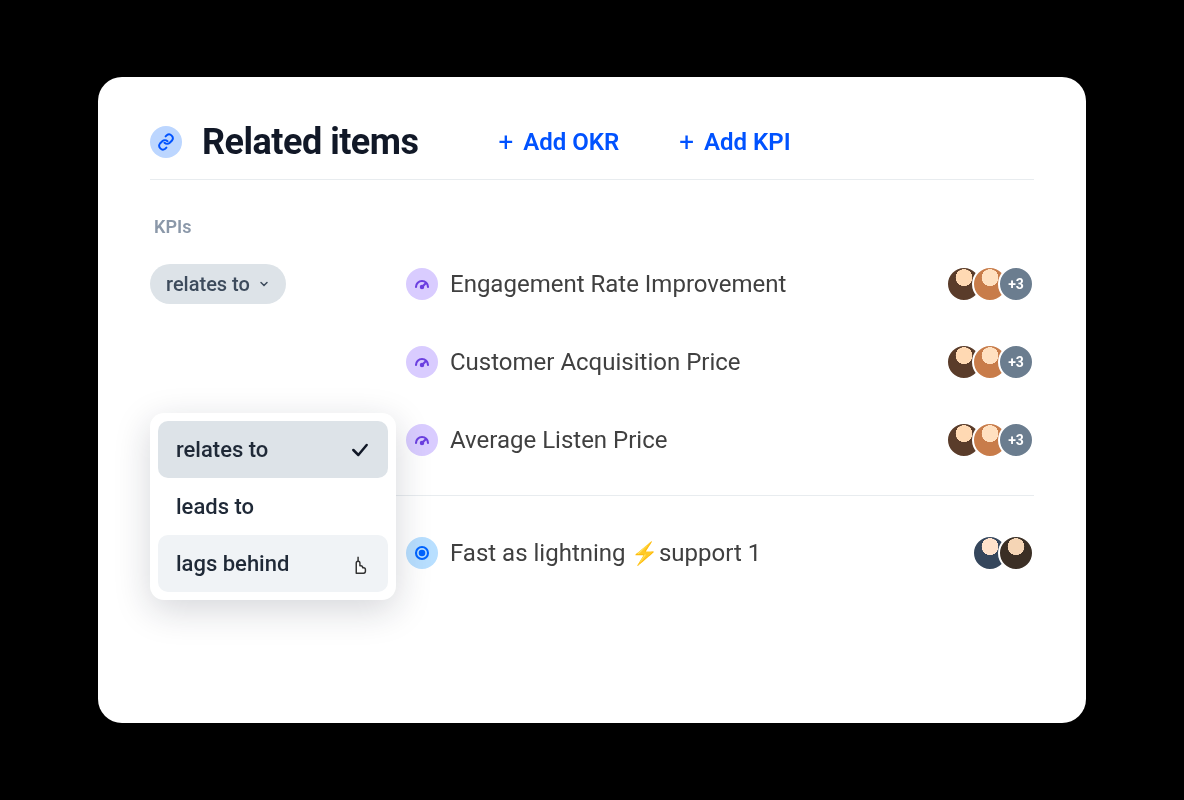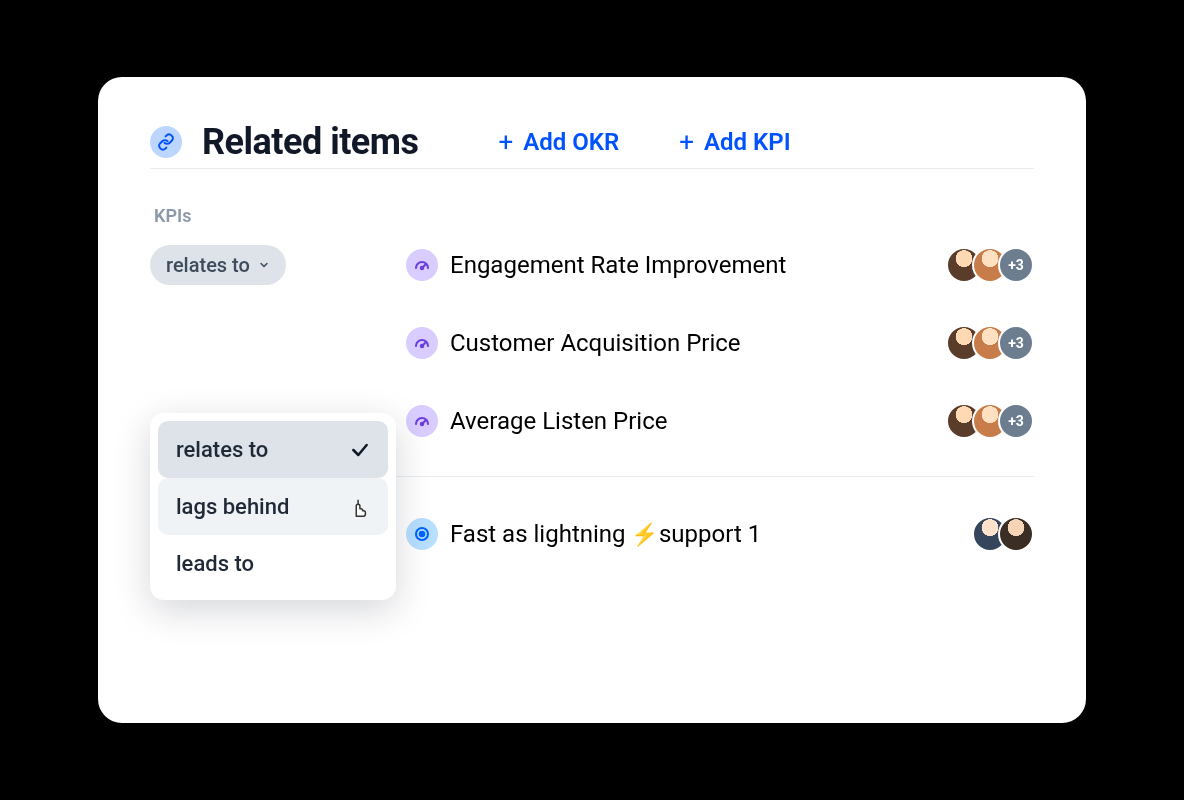--- a/index.html
+++ b/index.html
@@ -19,21 +19,21 @@
     border-radius: 24px;
     box-shadow: 0 8px 40px rgba(0,0,0,0.3);
     padding: 44px 52px 0 52px;
     position: relative;
     overflow: hidden;
   }
   .header-row {
     display: flex;
     align-items: center;
     gap: 20px;
-    padding-bottom: 5px;
+    padding-bottom: 16px;
     border-bottom: 1.5px solid #e8ecef;
   }
   .link-icon {
     width: 32px; height: 32px; border-radius: 50%;
     background: #bcd6ff;
     display: flex; align-items: center; justify-content: center;
     flex-shrink: 0;
   }
   .title {
     font-size: 36px;
@@ -50,21 +50,21 @@
     font-size: 24px;
     font-weight: 600;
     cursor: pointer;
     margin-right: 40px;
   }
   .plus { font-size: 26px; font-weight: 400; line-height: 1; }
   .section-label {
     color: #8b98a9;
     font-size: 18px;
     font-weight: 600;
-    margin: 36px 0 16px 4px;
+    margin: 36px 0 24px 4px;
   }
   .row {
     display: flex;
     align-items: center;
     height: 46px;
     margin-bottom: 32px;
   }
   .tag {
     background: #dde3e8;
     color: #3d4b5c;
@@ -83,21 +83,21 @@
     width: 32px; height: 32px; border-radius: 50%;
     display: flex; align-items: center; justify-content: center;
     margin-right: 12px;
     flex-shrink: 0;
   }
   .gauge-bg { background: #d9ccff; }
   .target-bg { background: #b8dfff; }
   .wave-bg { background: #a7ebd3; }
   .item-title {
     font-size: 24px;
-    color: #000000;
+    color: #404040;
     font-weight: 400;
     flex: 1;
   }
   .avatars { display: flex; align-items: center; }
   .av {
     width: 36px; height: 36px; border-radius: 50%;
     border: 2.5px solid #fff;
     margin-left: -10px;
     background: #ccc;
     display: flex; align-items: center; justify-content: center;
@@ -258,25 +258,25 @@
   </div>
 
 
   <div class="dropdown">
     <div class="dd-item dd-selected">
       <span>relates to</span>
       <svg class="check" viewBox="0 0 24 24" fill="none" stroke="#111827" stroke-width="3" stroke-linecap="round" stroke-linejoin="round">
           <polyline points="4 12 10 18 20 6"></polyline>
         </svg>
     </div>
+    <div class="dd-item">
+      <span>leads to</span>
+    </div>
     <div class="dd-item dd-hover">
       <span>lags behind</span>
       <svg class="cursor-icon" viewBox="0 0 24 24" fill="#fff" stroke="#111" stroke-width="1.6" stroke-linejoin="round">
         <path d="M9 22V11c0-1 1-2 2-2s2 1 2 2v3h1c1 0 2 1 2 2h1c1 0 2 1 2 2v2c0 1-1 2-2 2H9z"></path>
         <path d="M11 9V4"></path>
       </svg>
     </div>
-    <div class="dd-item">
-      <span>leads to</span>
-    </div>
   </div>
 
 </div>
 
 </body></html>

